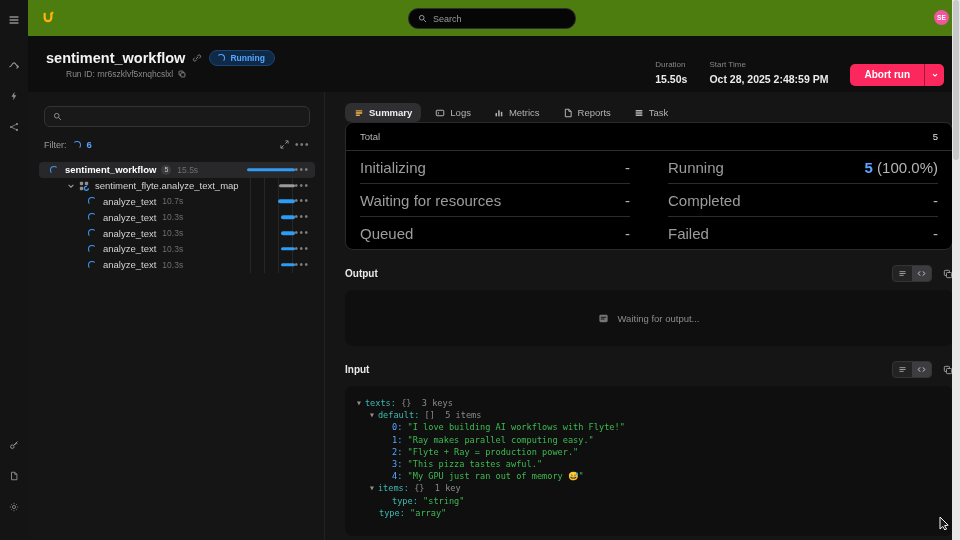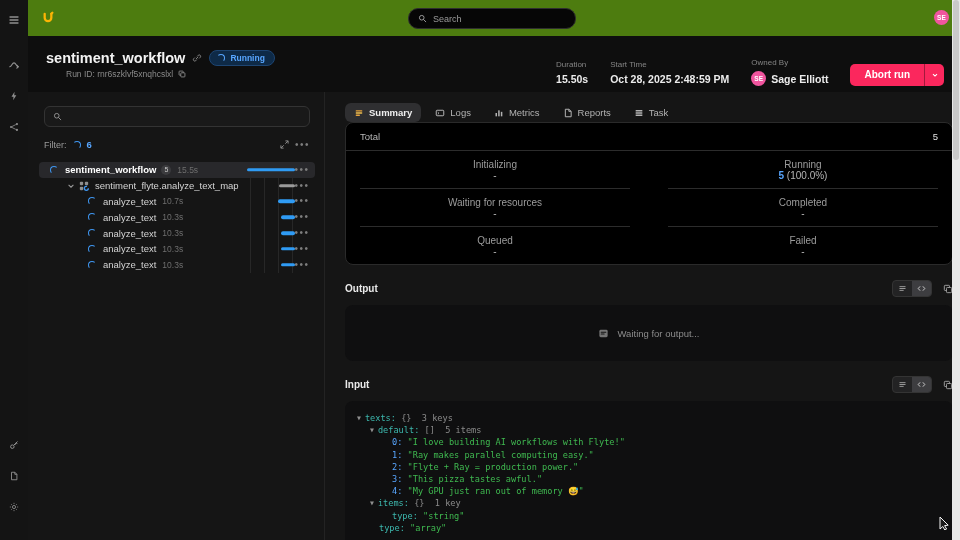--- a/index.html
+++ b/index.html
@@ -84,21 +84,21 @@
   .toggle-group { display:flex; background:#232324; border:1px solid #343434; border-radius:4px; overflow:hidden; }
   .tgl { width:19px; height:15px; display:flex; align-items:center; justify-content:center; color:#9a9a9a; cursor:pointer; }
   .tgl.selected { background:#3d3d40; color:#d8d8d8; }
   .copy-btn { margin-left:11px; color:#9a9a9a; display:flex; cursor:pointer; }
 
   .card { background:#000000; border:1px solid #2a2a2a; border-radius:8px; }
   .sa-total { display:flex; justify-content:space-between; padding:8px 14px; border-bottom:1px solid #2c2c2c; font-size:9.5px; }
   .sa-total .sa-label { color:#b9b9b9; }
   .sa-total .sa-val { color:#e3e3e3; }
   .sa-grid { display:grid; grid-template-columns:1fr 1fr; column-gap:38px; padding:0 14px; }
-  .sa-cell { display:flex; justify-content:space-between; align-items:center; padding:7.5px 0; border-bottom:1px solid #2c2c2c; font-size:10px;flex-direction:column; }
+  .sa-cell { display:flex; justify-content:space-between; align-items:center; padding:7.5px 0; border-bottom:1px solid #2c2c2c; font-size:15px; }
   .sa-cell.last { border-bottom:none; }
   .sa-cell .sa-label { color:#9c9c9c; }
   .sa-cell .sa-val { color:#b5b5b5; }
   .sa-val .accent { color:#58a6ff; font-weight:bold; font-style:normal; }
 
   .empty-card { background:#0f0f10; border-radius:8px; height:56px; display:flex; align-items:center; justify-content:center;
     gap:8px; color:#8c8c8c; font-size:9.5px; }
 
   .json-card { background:#0f0f10; border-radius:8px; padding:11px 12px; height:150px;
     font-family:"DejaVu Sans Mono", monospace; font-size:8.6px; line-height:12.2px; color:#c8c8c8; }
@@ -214,27 +214,20 @@
       </div>
 
       <div class="hmeta">
         <div class="mblock">
           <div class="mlabel">Duration</div>
           <div class="mvalue">15.50s</div>
         </div>
         <div class="mblock">
           <div class="mlabel">Start Time</div>
           <div class="mvalue">Oct 28, 2025 2:48:59 PM</div>
-        </div>
-        <div class="mblock">
-          <div class="mlabel">Owned By</div>
-          <div class="owner-row">
-            <span class="avatar">SE</span>
-            <span class="mvalue">Sage Elliott</span>
-          </div>
         </div>
         <div class="abort-group">
           <span class="abort-main">Abort run</span>
           <span class="abort-caret">
             <svg viewBox="0 0 10 10" width="8" height="8" fill="none" stroke="currentColor" stroke-width="1.4">
                 <path d="M2.5 3.8L5 6.3l2.5-2.5"></path>
               </svg>
           </span>
         </div>
       </div>

